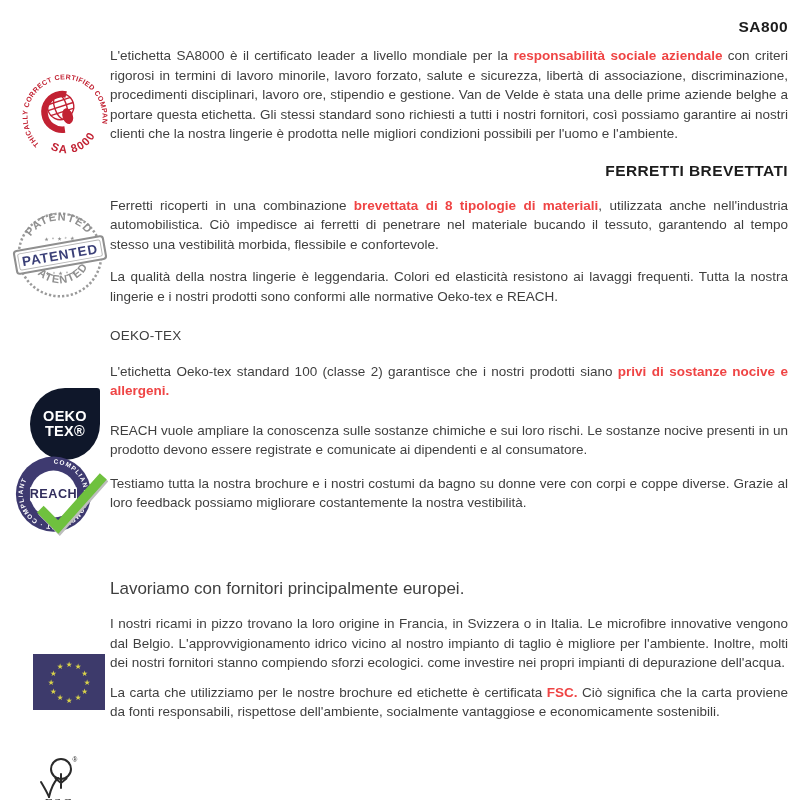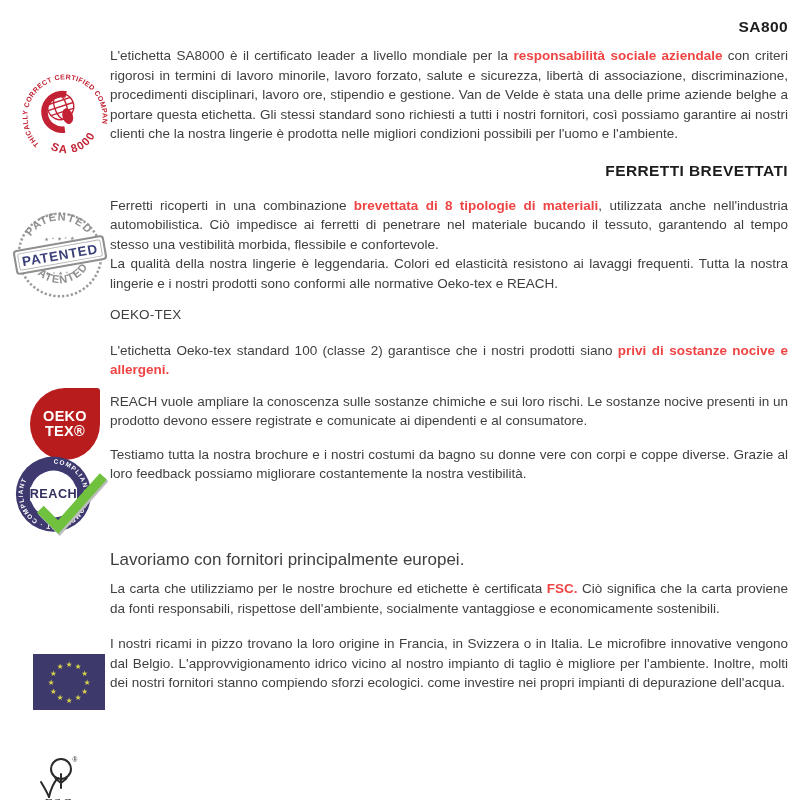--- a/index.html
+++ b/index.html
@@ -21,30 +21,30 @@
     font-size:13.5px; line-height:19.5px; text-align:justify;
   }
   .body-p b, .body-p strong { font-weight:700; color:#ef4444; }
   .sub {
     font-size:13.5px; line-height:19.5px; color:#3f3f3f; letter-spacing:0.2px;
   }
   .intro-line { font-size:17px; line-height:19.5px; }
 
   
   .mt16{margin-top:16px}.mt8{margin-top:8px}.mt14{margin-top:14px}
-  .mt22{margin-top:22px}.mt4{margin-top:0}.mt12{margin-top:12px}
+  .mt22{margin-top:22px}.mt4{margin-top:13px}.mt12{margin-top:20px}
   .mt0{margin-top:16px}.mt66{margin-top:66px}.mt10{margin-top:10px}
 
   
   .logo { position:absolute; }
   .sa8000-badge { left:18px; top:52px; width:94px; height:98px; transform:rotate(-18deg); }
   .patented-stamp { left:12px; top:194px; width:96px; height:90px; transform:rotate(-2deg); }
   .oeko-logo {
     left:30px; top:372px; width:70px; height:72px;
-    background:#b91c1c; border-radius:50% 3px 50% 50%;
+    background:#0f172a; border-radius:50% 3px 50% 50%;
     display:flex; flex-direction:column; align-items:center; justify-content:center;
     color:#ffffff; font-weight:700; font-size:14.5px; line-height:15.5px; letter-spacing:0.3px;
   }
   .reach-logo { left:14px; top:438px; width:94px; height:84px; }
   .eu-flag { left:33px; top:638px; width:72px; height:56px; }
   .fsc-logo { left:38px; top:738px; width:42px; height:56px; }
   svg { display:block; width:100%; height:100%; }
 </style>
 </head>
 <body>
@@ -162,18 +162,18 @@
     <p class="body-p mt4"><span>La qualità della nostra lingerie è leggendaria. Colori ed elasticità resistono ai lavaggi frequenti. Tutta la nostra lingerie e i nostri prodotti sono conformi alle normative Oeko-tex e REACH.</span></p>
 
     <div class="sub mt12">OEKO-TEX</div>
     <p class="body-p mt0"><span>L'etichetta Oeko-tex standard 100 (classe 2) garantisce che i nostri prodotti siano </span><strong>privi di sostanze nocive e allergeni.</strong></p>
 
     <p class="body-p mt12"><span>REACH vuole ampliare la conoscenza sulle sostanze chimiche e sui loro rischi. Le sostanze nocive presenti in un prodotto devono essere registrate e comunicate ai dipendenti e al consumatore.</span></p>
 
     <p class="body-p mt14"><span>Testiamo tutta la nostra brochure e i nostri costumi da bagno su donne vere con corpi e coppe diverse. Grazie al loro feedback possiamo migliorare costantemente la nostra vestibilità.</span></p>
 
     <div class="intro-line mt66">Lavoriamo con fornitori principalmente europei.</div>
+    <p class="body-p mt0"><span>I nostri ricami in pizzo trovano la loro origine in Francia, in Svizzera o in Italia. Le microfibre innovative vengono dal Belgio. L'approvvigionamento idrico vicino al nostro impianto di taglio è migliore per l'ambiente. Inoltre, molti dei nostri fornitori stanno compiendo sforzi ecologici. come investire nei propri impianti di depurazione dell'acqua.</span></p>
+
     <p class="body-p mt10"><span>La carta che utilizziamo per le nostre brochure ed etichette è certificata </span><strong>FSC.</strong><span> Ciò significa che la carta proviene da fonti responsabili, rispettose dell'ambiente, socialmente vantaggiose e economicamente sostenibili.</span></p>
-
-    <p class="body-p mt0"><span>I nostri ricami in pizzo trovano la loro origine in Francia, in Svizzera o in Italia. Le microfibre innovative vengono dal Belgio. L'approvvigionamento idrico vicino al nostro impianto di taglio è migliore per l'ambiente. Inoltre, molti dei nostri fornitori stanno compiendo sforzi ecologici. come investire nei propri impianti di depurazione dell'acqua.</span></p>
 
   </div>
 </div>
 
 </body></html>

